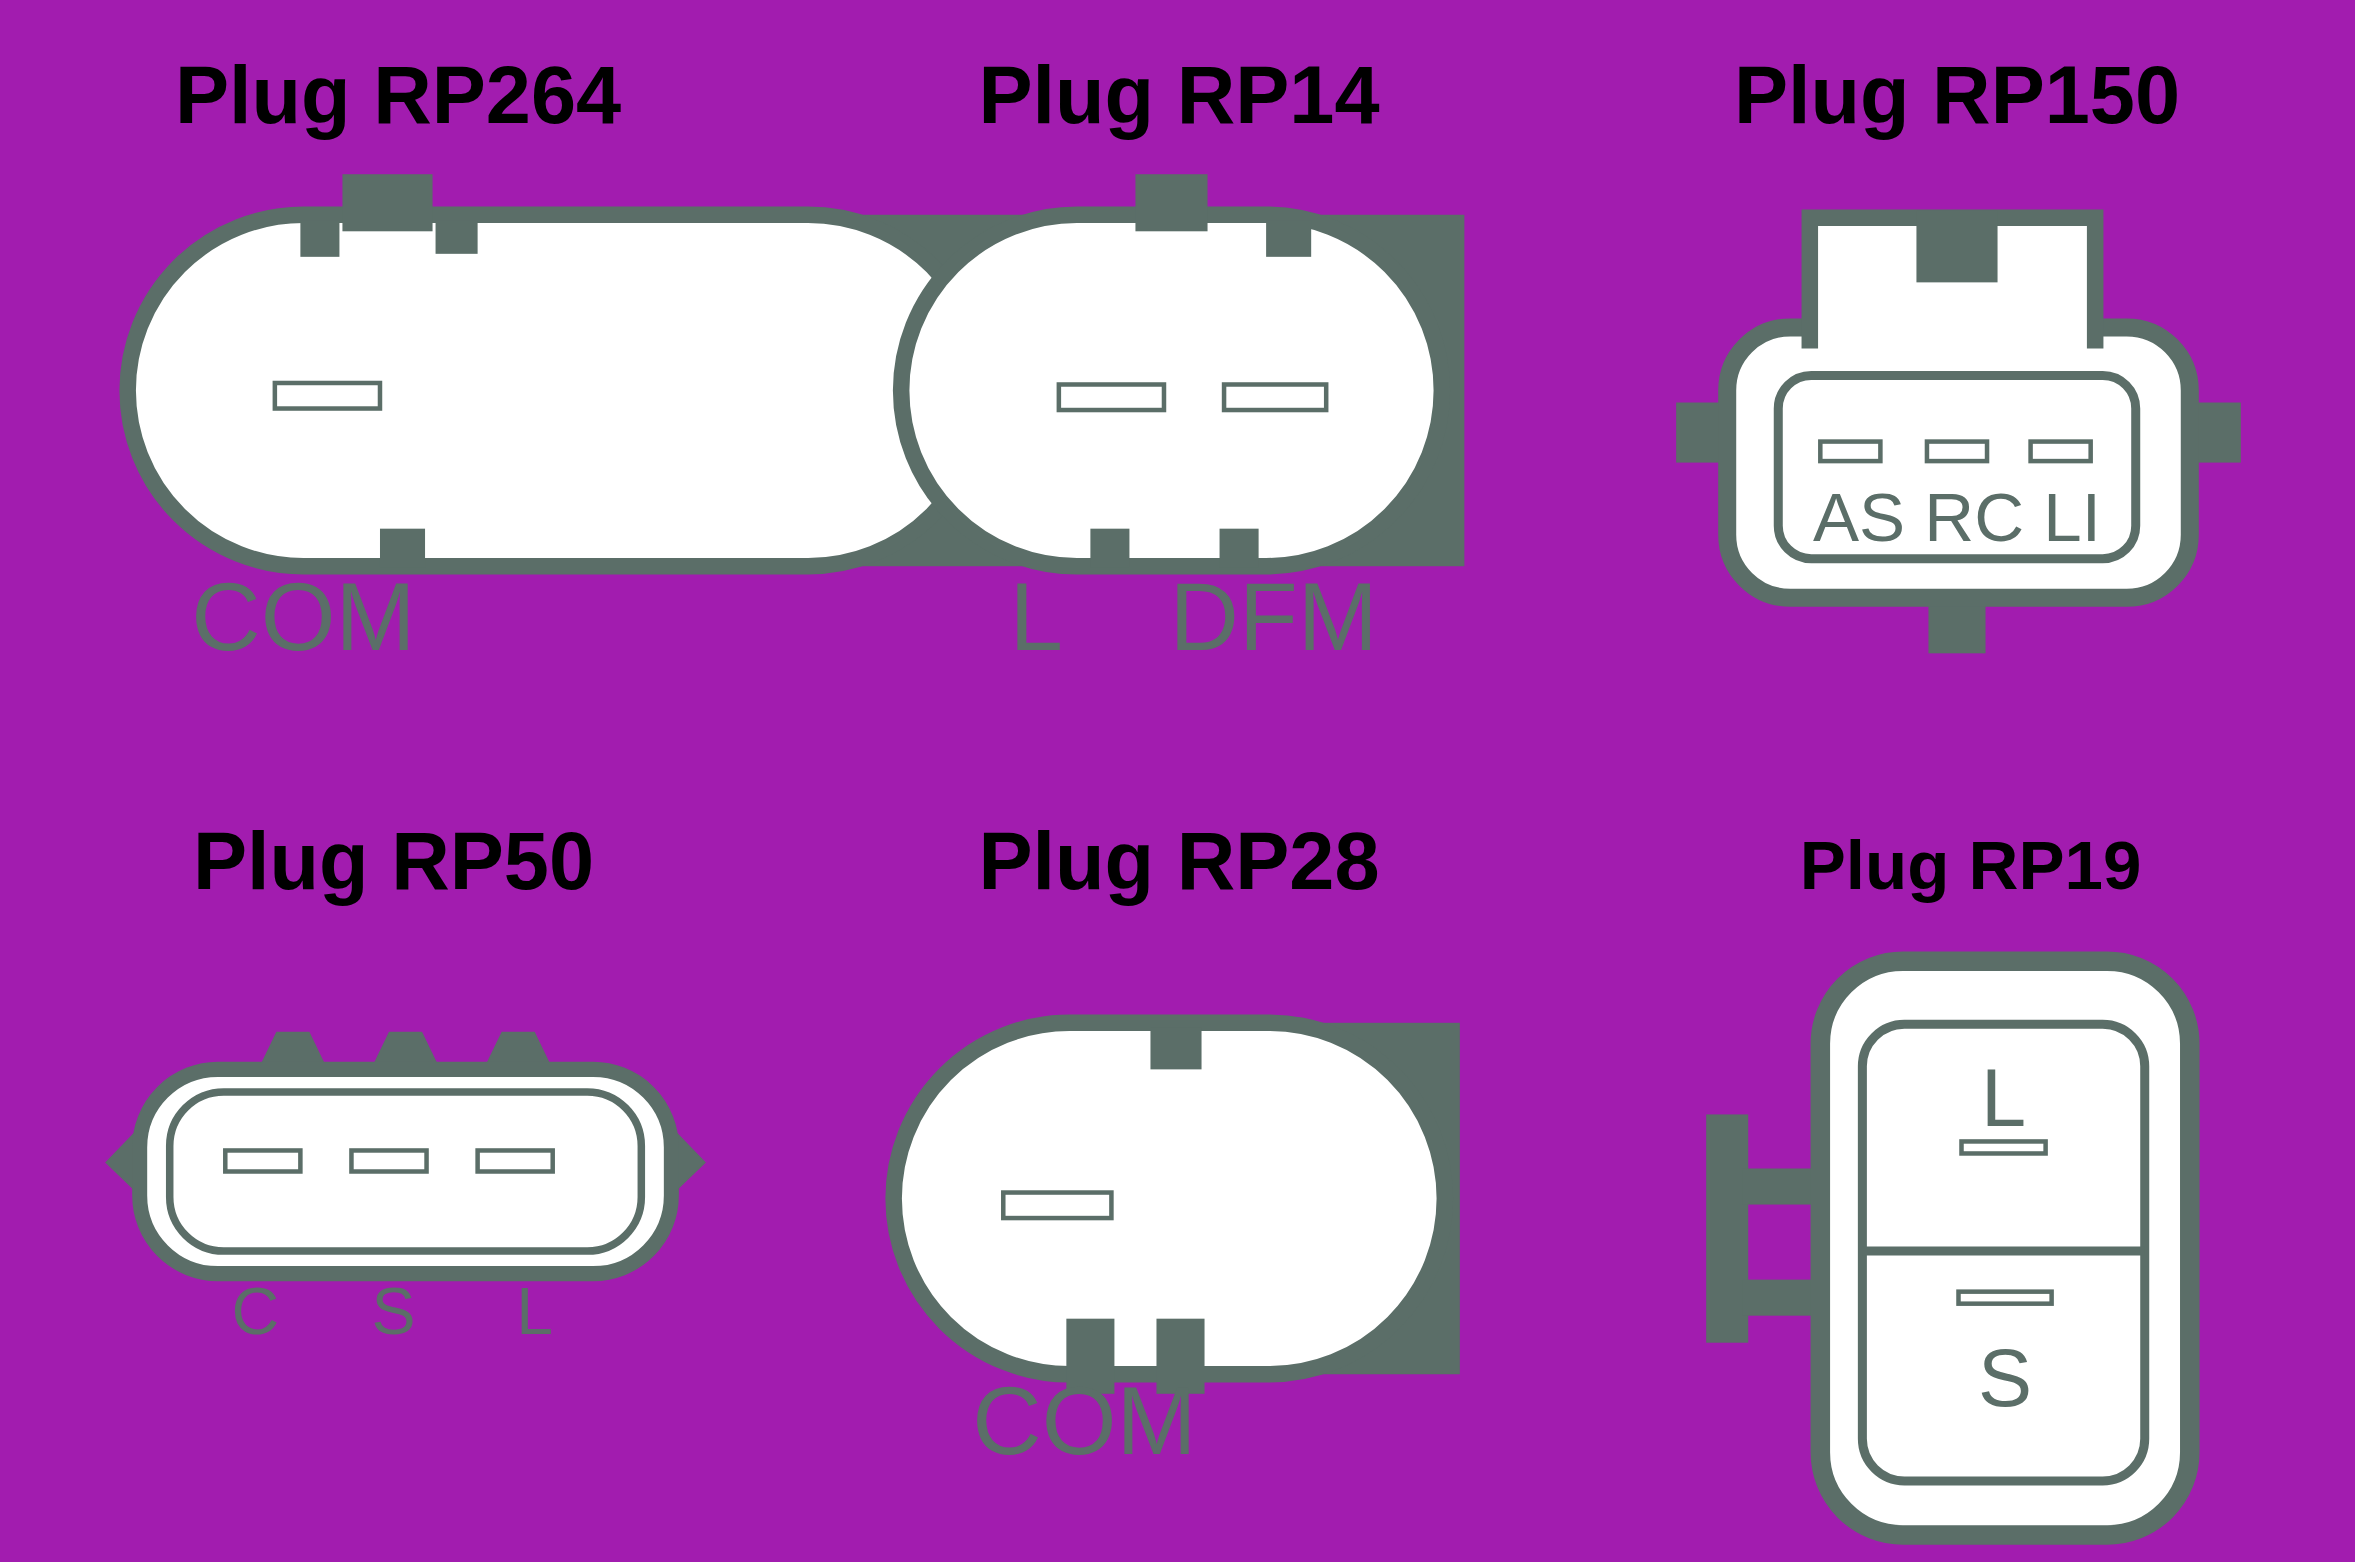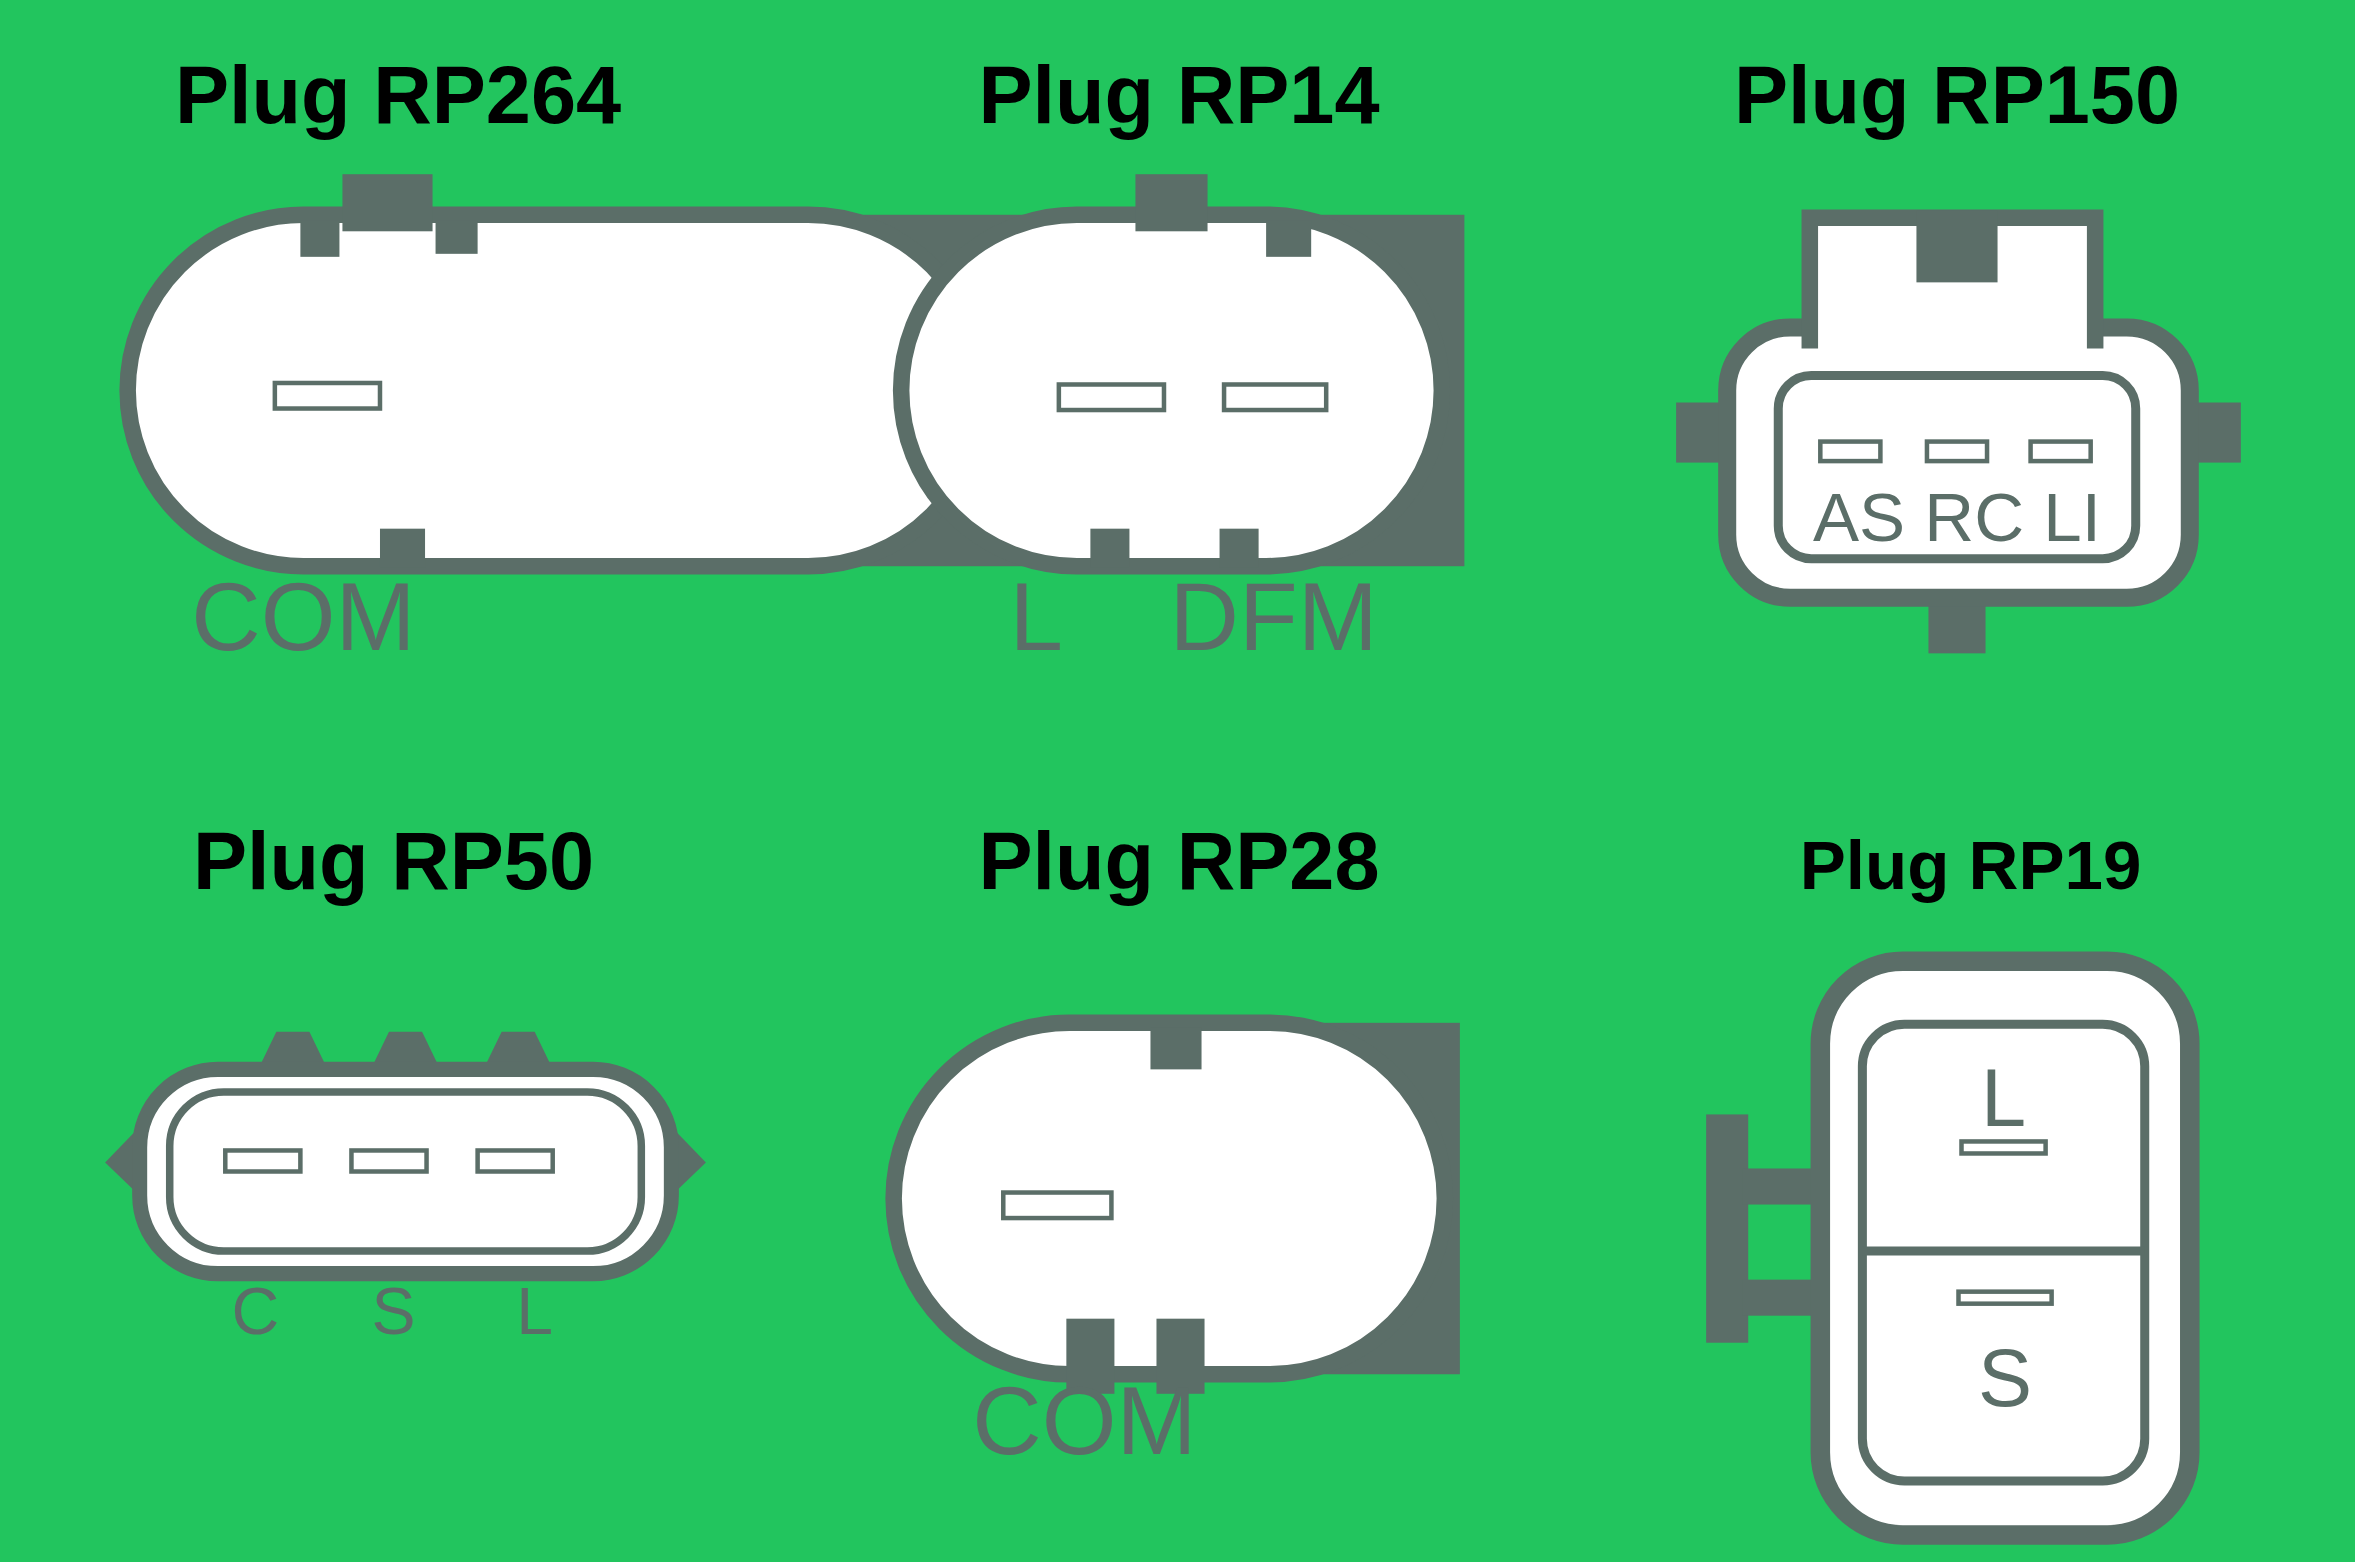--- a/index.html
+++ b/index.html
@@ -1,17 +1,17 @@
 <!DOCTYPE html>
 <html style="--primary: #5b6e68;"><head>
 <meta charset="utf-8">
 <style>
   html,body{margin:0;padding:0;background:#ffffff;}
   :root{--primary:#5b6e68;}
-  .canvas{position:relative;width:2355px;height:1562px;background:#22c55e;overflow:hidden;}
+  .canvas{position:relative;width:2355px;height:1562px;background:#a21caf;overflow:hidden;}
   .canvas svg{display:block;width:100%;height:100%;}
   .solid{fill:var(--primary);}
   .outline{fill:#ffffff;stroke:var(--primary);}
   .noline{fill:none;stroke:var(--primary);}
   .slot{fill:#ffffff;stroke:var(--primary);stroke-width:3;}
   text{font-family:"Liberation Sans","DejaVu Sans",sans-serif;}
   .title{font-weight:700;fill:#000000;}
   .pin{fill:var(--primary);font-weight:400;}
 </style>
 </head>

